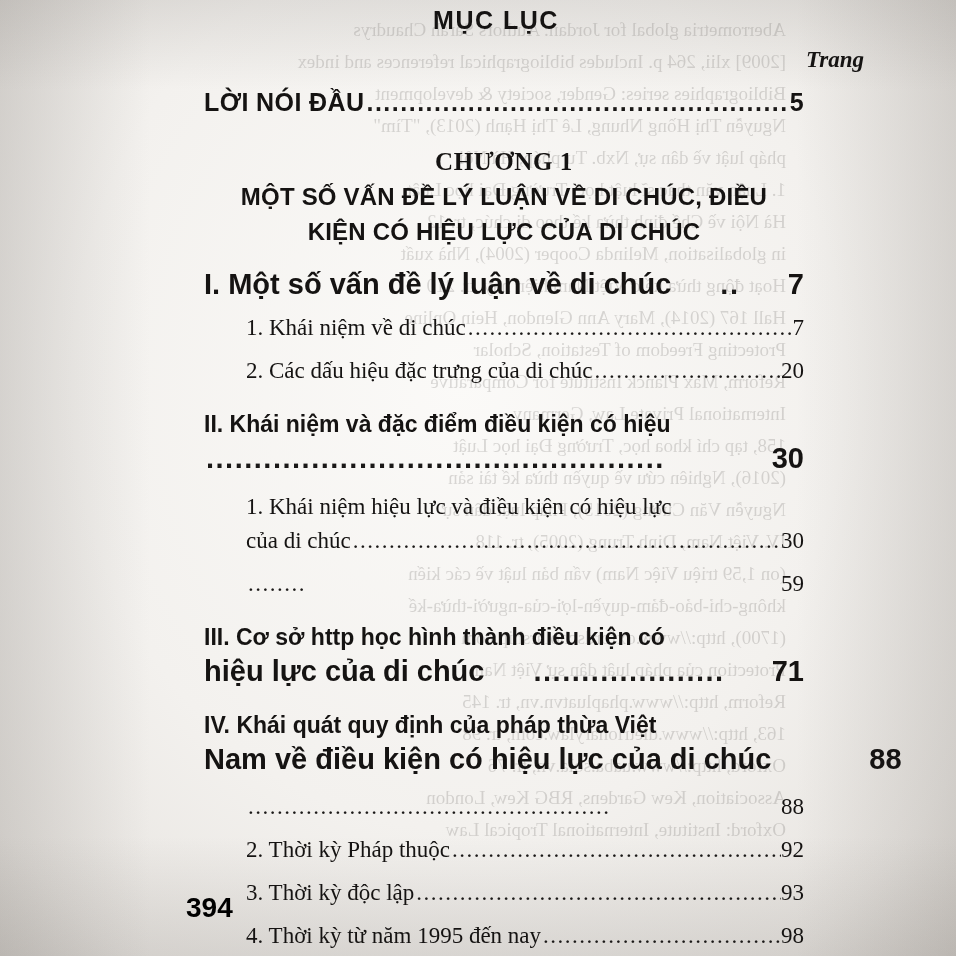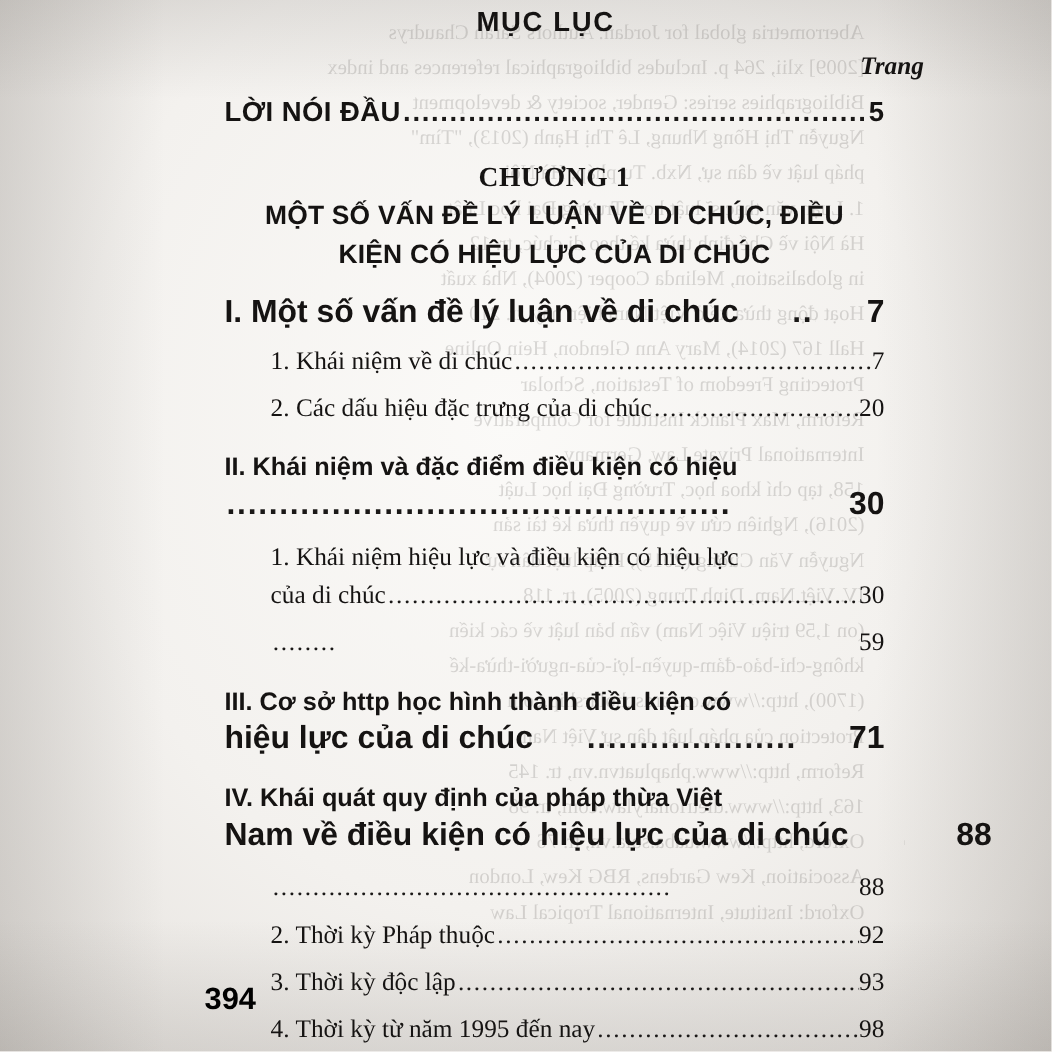--- a/index.html
+++ b/index.html
@@ -85,21 +85,21 @@
     margin-top: 6px;
     font-family: "Liberation Sans", sans-serif;
   }
 
   .trang {
     text-align: right;
     font-size: 23px;
     font-style: italic;
     font-weight: bold;
     margin-top: 12px;
-    padding-right: 116px;
+    padding-right: 92px;
     font-family: "Liberation Serif", serif;
   }
 
   .body-block {
     margin: 0 auto;
     width: 600px;
     position: relative;
     left: 8px;
   }
 

